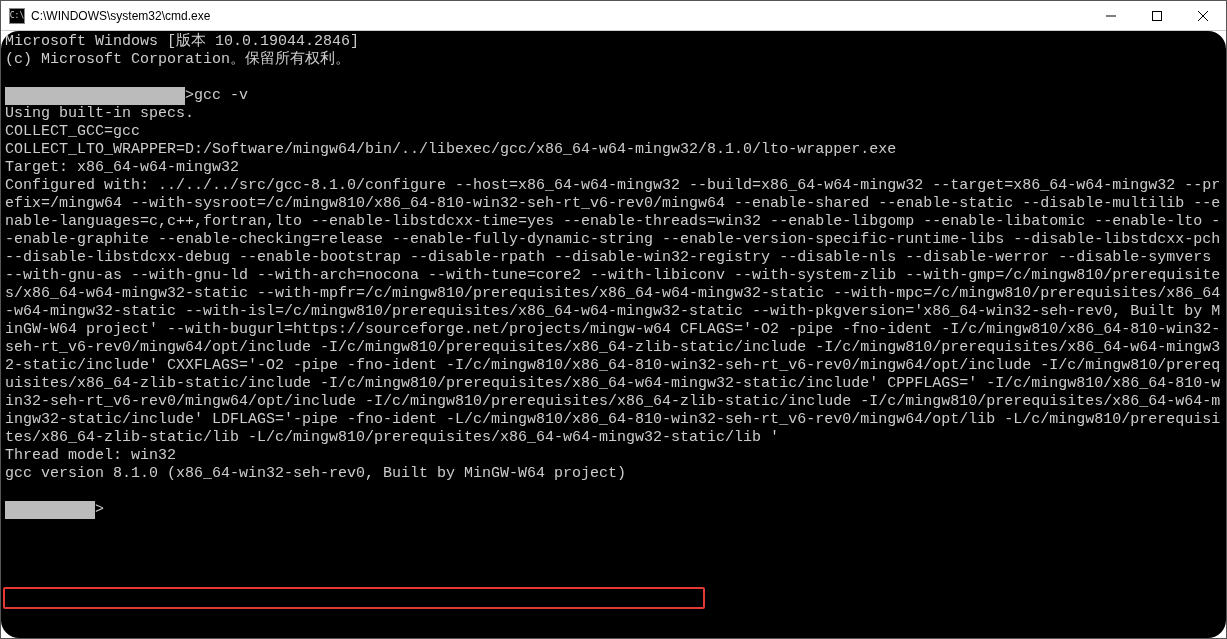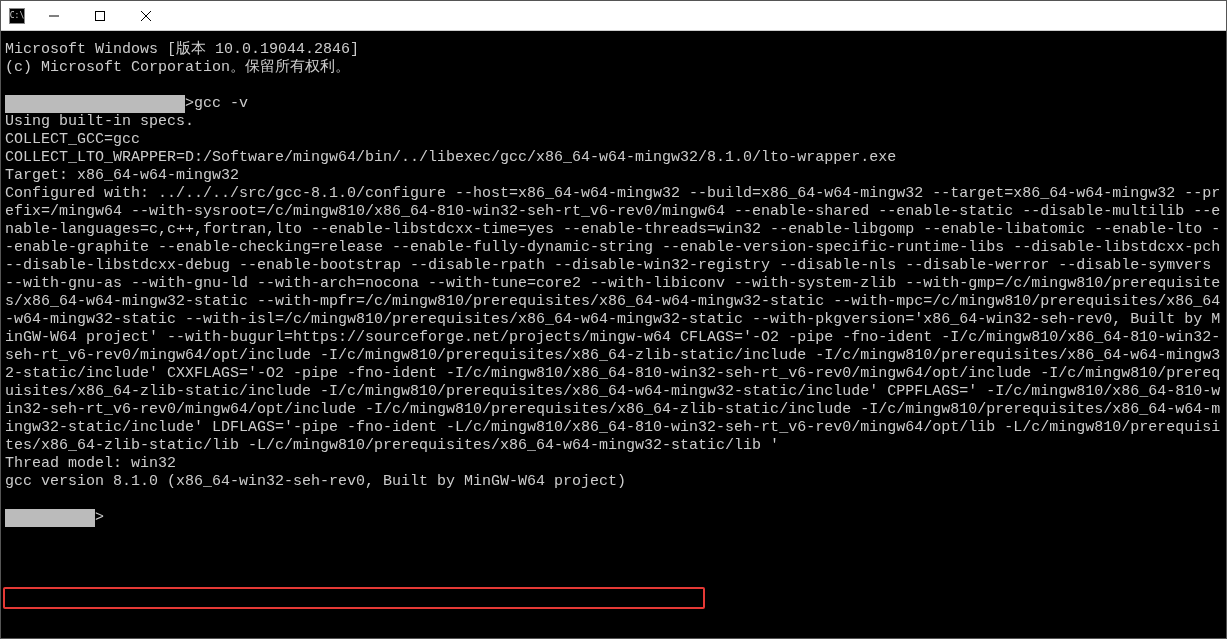--- a/index.html
+++ b/index.html
@@ -60,25 +60,26 @@
     cursor: pointer;
   }
   .win-btn svg { width: 10px; height: 10px; }
   .console {
     flex: 1;
     background: #000;
     color: #ccc;
     font-family: "NSimSun", "SimSun", Consolas, "Courier New", monospace;
     font-size: 15px;
     line-height: 18px;
-    padding: 10px 4px;
+    padding: 2px 4px;
     white-space: pre-wrap;
     word-break: break-all;
     overflow: hidden;
     position: relative;
+    border-radius: 18px;
   }
   .highlight-box {
     position: absolute;
     left: 2px;
     top: 556px;
     width: 702px;
     height: 22px;
     border: 2px solid #e53935;
     border-radius: 2px;
     pointer-events: none;
@@ -89,20 +90,21 @@
     color: #bbb;
     user-select: none;
   }
 </style>
 </head>
 <body>
 
 <div class="window">
   <div class="titlebar">
     <div class="title-icon">C:\</div>
+    <div class="title-text">C:\WINDOWS\system32\cmd.exe</div>
     <div class="window-controls">
       <div class="win-btn">
         <svg viewBox="0 0 10 10">
             <line x1="0" y1="5" x2="10" y2="5" stroke="black" stroke-width="1"></line>
           </svg>
       </div>
       <div class="win-btn">
         <svg viewBox="0 0 10 10">
             <rect x="0.5" y="0.5" width="9" height="9" fill="none" stroke="black" stroke-width="1"></rect>
           </svg>

